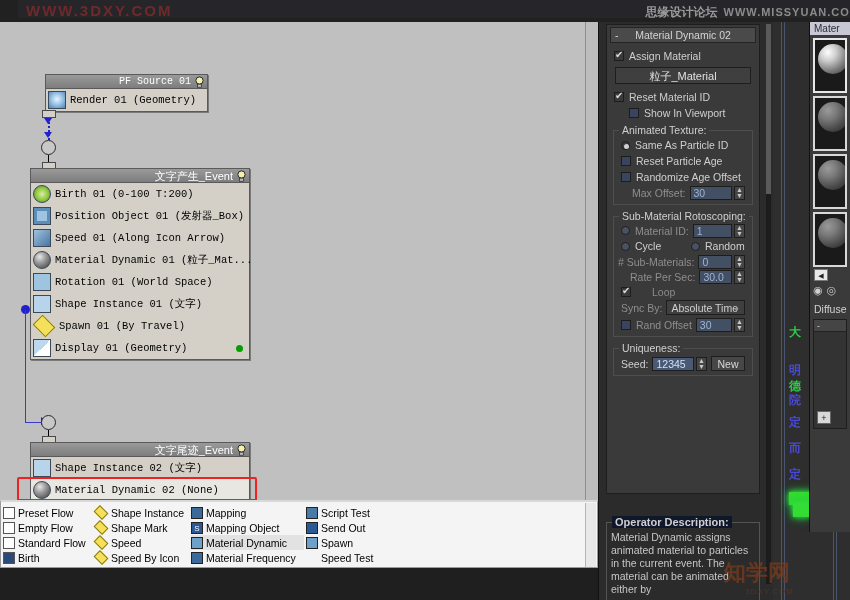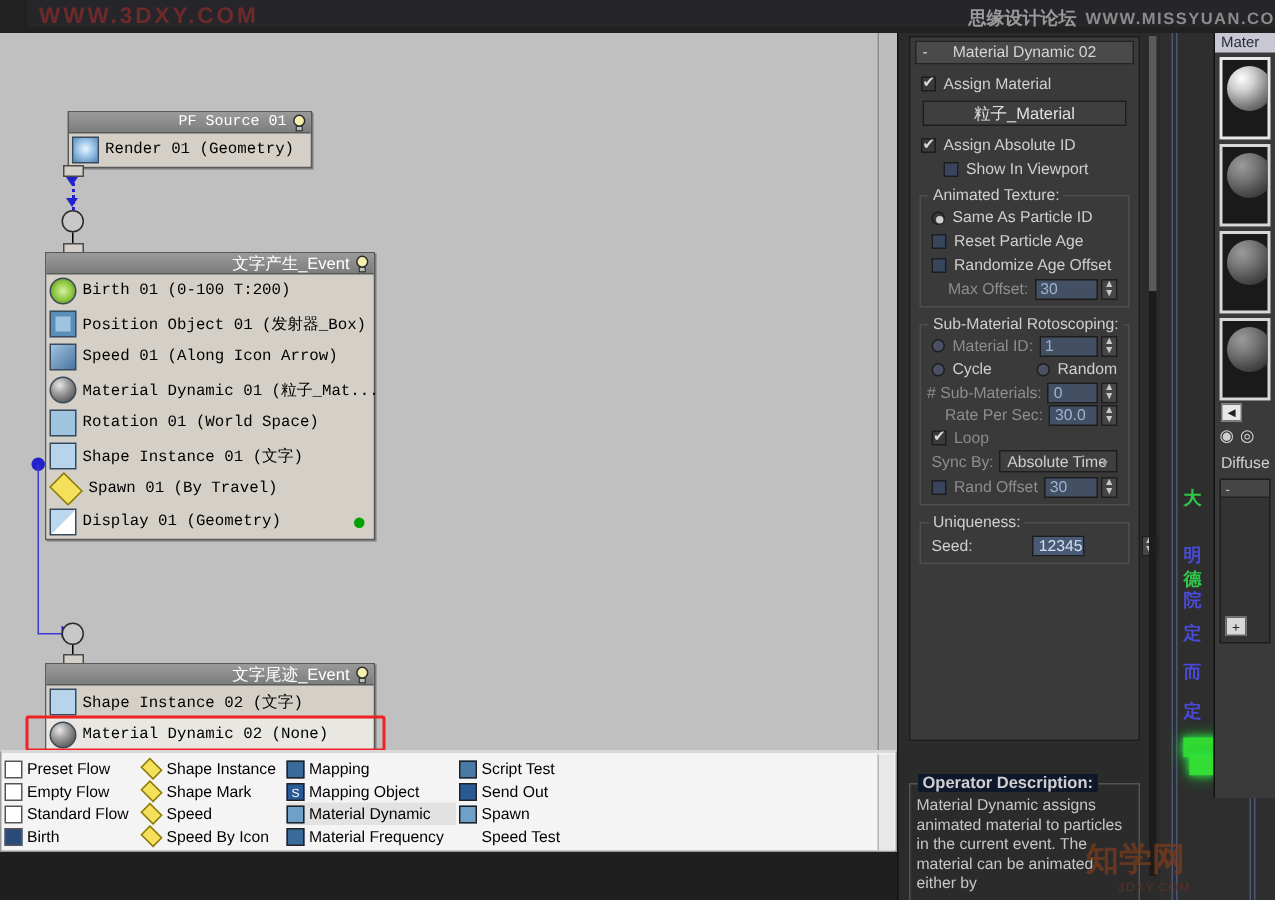--- a/index.html
+++ b/index.html
@@ -74,21 +74,21 @@
   .cmd { position:absolute; left:598px; top:22px; width:175px; height:578px;
     background:#2b2b2b; border-left:1px solid #111; }
   .cmd-inner { position:absolute; left:7px; top:2px; width:154px; height:470px;
     background:#3a3a3a; border:1px solid #1e1e1e; }
   .roll-hd { height:16px; background:#4a4a4a; border:1px solid #242424;
     color:#d4d4d4; font-size:10.5px; text-align:center; line-height:15px;
     position:relative; margin:2px 3px 0 3px; }
   .roll-hd .mi { position:absolute; left:4px; top:0; }
   .cbrow { display:flex; align-items:center; height:16px; color:#cfcfcf;
     font-size:10.5px; padding-left:7px; }
-  .cbrow.dim { color:#8a8a8a; }
+  .cbrow.dim { color:#8a8a8a;gap:16px; }
   .cb { width:10px; height:10px; background:#3a3a3a; border:1px solid #1d1d1d;
     margin-right:5px; flex:0 0 10px; position:relative; }
   .cb.on:after { content:"\2714"; position:absolute; left:0px; top:-3px;
     font-size:10px; color:#dcdcdc; }
   .cb.blue { background:#39455c; }
   .rb { width:9px; height:9px; border-radius:50%; background:#3a3a3a;
     border:1px solid #1d1d1d; margin-right:5px; flex:0 0 9px; position:relative; }
   .rb.on:after { content:""; position:absolute; left:2px; top:2px; width:5px;
     height:5px; border-radius:50%; background:#cfcfcf; }
   .rb.dimr { background:#4a5164; }
@@ -372,21 +372,21 @@
 
       <div class="cbrow" style="margin-top:5px;">
         <span class="cb on"></span>
         <span>Assign Material</span>
       </div>
 
       <div class="mbtn">粒子_Material</div>
 
       <div class="cbrow">
         <span class="cb on"></span>
-        <span>Assign Absolute ID</span>
+        <span>Reset Material ID</span>
       </div>
       <div class="cbrow" style="padding-left:22px;">
         <span class="cb blue"></span>
         <span>Show In Viewport</span>
       </div>
 
       <div class="grp" style="margin-top:9px;">
         <div class="glab">Animated Texture:</div>
         <div class="cbrow" style="margin-top:3px;">
           <span class="rb on"></span>
@@ -449,21 +449,21 @@
         <div class="spin" style="padding-right:7px; margin-top:2px;">
           <span class="cb blue"></span>
           <span class="lab">Rand Offset</span>
           <span class="fld">30</span>
           <span class="sp">▲<br>▼</span>
         </div>
       </div>
 
       <div class="grp" style="margin-top:11px;">
         <div class="glab">Uniqueness:</div>
-        <div class="spin" style="margin-top:4px; padding-right:7px; color:#cfcfcf;gap:36px;">
+        <div class="spin" style="margin-top:4px; padding-right:7px; color:#cfcfcf;">
           <span class="lab">Seed:</span>
           <span class="fld act">12345</span>
           <span class="sp">▲<br>▼</span>
           <span class="newbtn">New</span>
         </div>
       </div>
 
     </div>
 
     <div class="opdesc">

